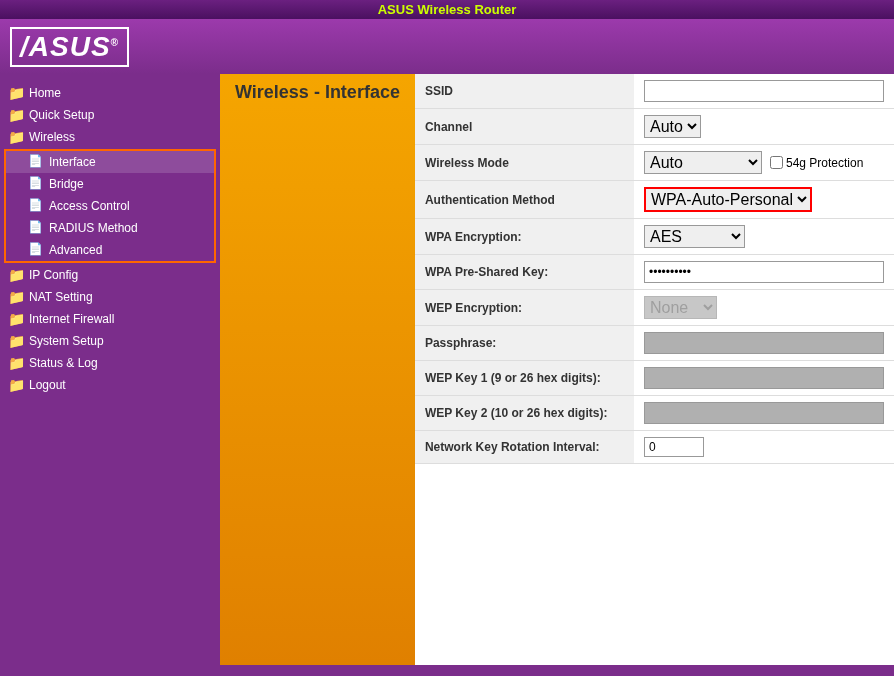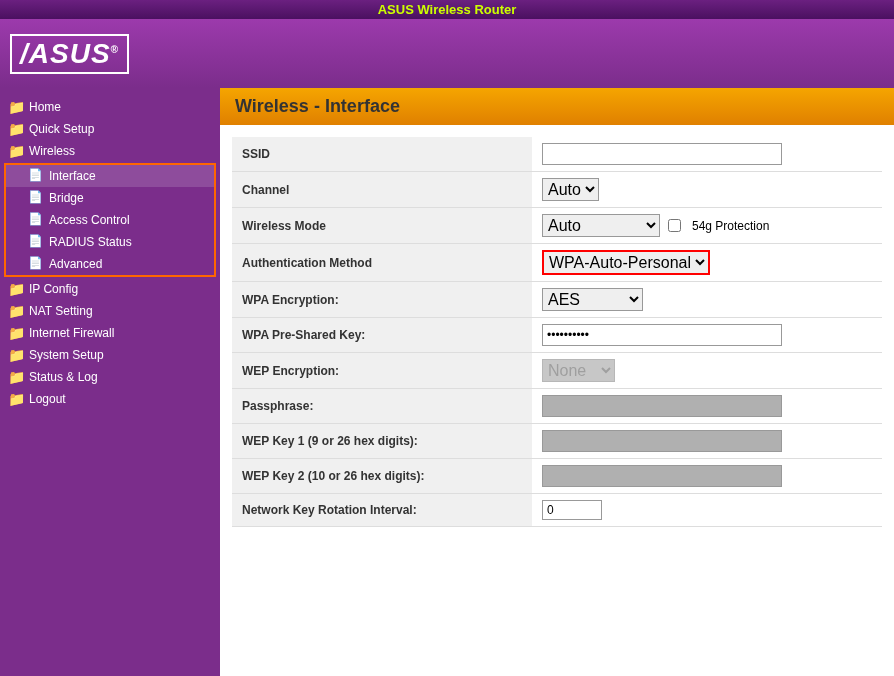--- a/index.html
+++ b/index.html
@@ -13,21 +13,21 @@
       align-items: center;
       justify-content: center;
       color: #ccff00;
       font-size: 13px;
       font-weight: bold;
     }
 
     
     .logo-bar {
       background: linear-gradient(to bottom, #9c3aac, #7b2d8b);
-      height: 69px;
+      height: 55px;
       display: flex;
       align-items: center;
       padding-left: 10px;
     }
     .asus-logo {
       color: white;
       font-size: 28px;
       font-weight: bold;
       font-style: italic;
       border: 2px solid white;
@@ -67,39 +67,39 @@
     }
     .folder-icon { color: #ffd700; font-size: 14px; }
     .page-icon { color: #ccccff; font-size: 12px; }
     .sub-item { padding-left: 22px; }
 
     
     .content-area {
       flex: 1;
       background: #e8e8e8;
       display: flex;
-      flex-direction: column;
+      flex-direction: row;
       border-radius: 17px;
     }
 
     
     .page-title-bar {
       background: linear-gradient(to bottom, #f5a500, #e08000);
       padding: 8px 15px;
       font-size: 18px;
       font-weight: bold;
       color: #333;
     }
 
     
     .form-area {
       flex: 1;
       background: white;
       overflow-y: auto;
-      padding: 12px;
+      padding: 0;
     }
 
     .form-table {
       width: 100%;
       border-collapse: collapse;
     }
     .form-table tr {
       border-bottom: 1px solid #ddd;
     }
     .form-table td {
@@ -166,21 +166,21 @@
       cursor: pointer;
       min-width: 70px;
     }
     .btn.finish {
       border: 2px solid red;
     }
     .wpa-auth-select {
       border: 2px solid red;
     }
     .channel-row { display: flex; align-items: center; gap: 8px; }
-    .checkbox-label { display: flex; align-items: center; gap: 11px; font-size: 12px; }
+    .checkbox-label { display: flex; align-items: center; gap: 3px; font-size: 12px; }
   </style>
 </head>
 <body>
 
 <div class="top-header">
   <span>ASUS Wireless Router</span>
 </div>
 
 <div class="logo-bar">
   <div class="asus-logo">
@@ -212,21 +212,21 @@
       <div class="sidebar-item sub-item">
         <span class="icon page-icon">📄</span>
         <span>Bridge</span>
       </div>
       <div class="sidebar-item sub-item">
         <span class="icon page-icon">📄</span>
         <span>Access Control</span>
       </div>
       <div class="sidebar-item sub-item">
         <span class="icon page-icon">📄</span>
-        <span>RADIUS Status</span>
+        <span>RADIUS Method</span>
       </div>
       <div class="sidebar-item sub-item">
         <span class="icon page-icon">📄</span>
         <span>Advanced</span>
       </div>
     </div>
     <div class="sidebar-item">
       <span class="icon folder-icon">📁</span>
       <span>IP Config</span>
     </div>

